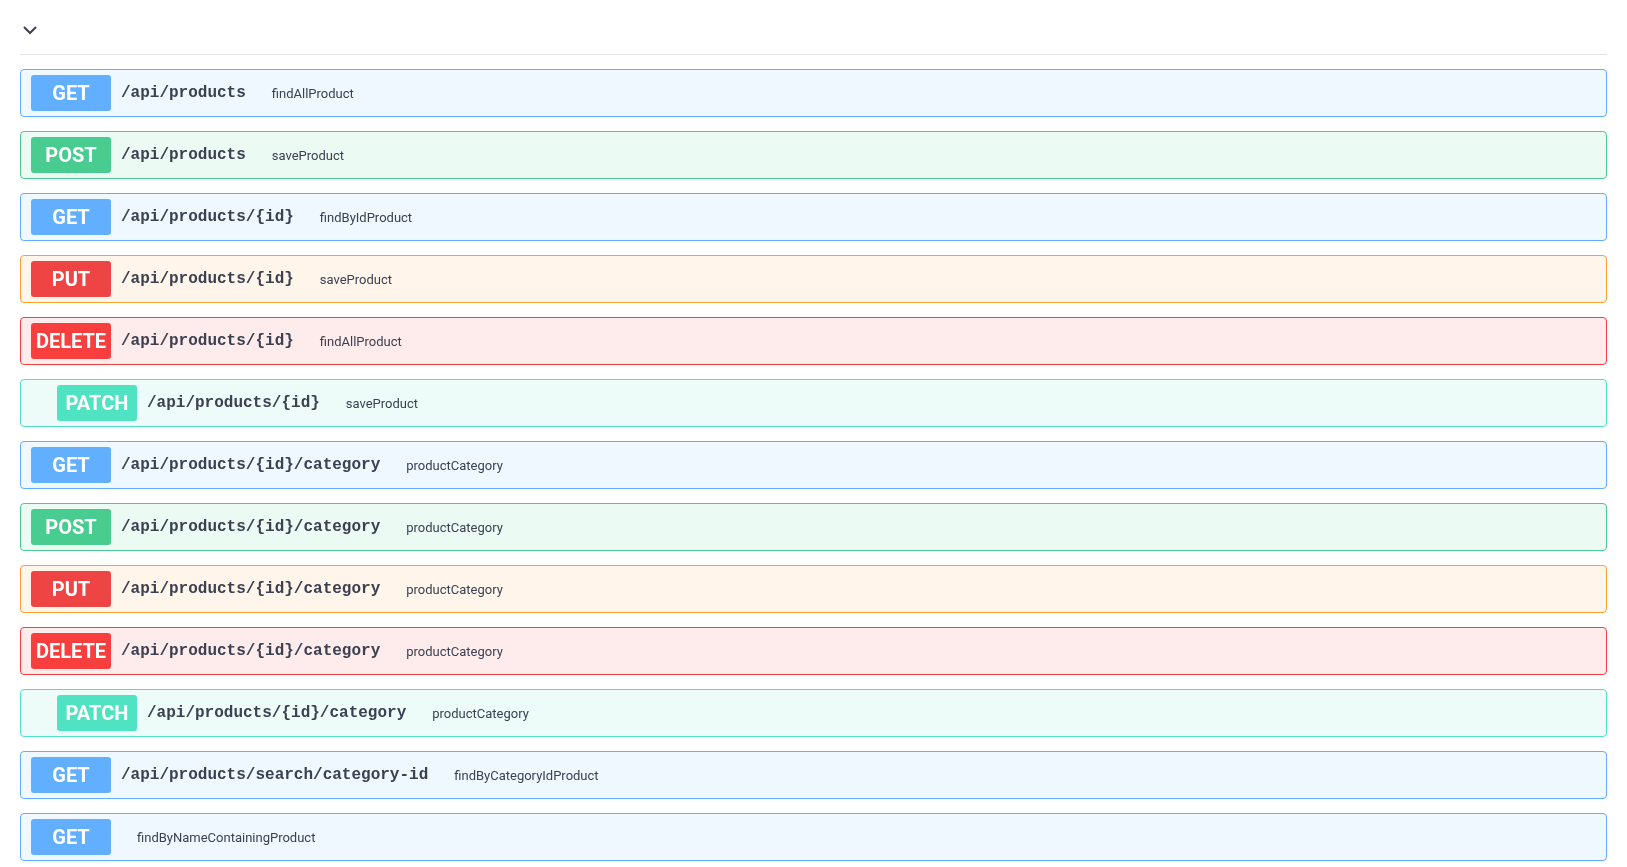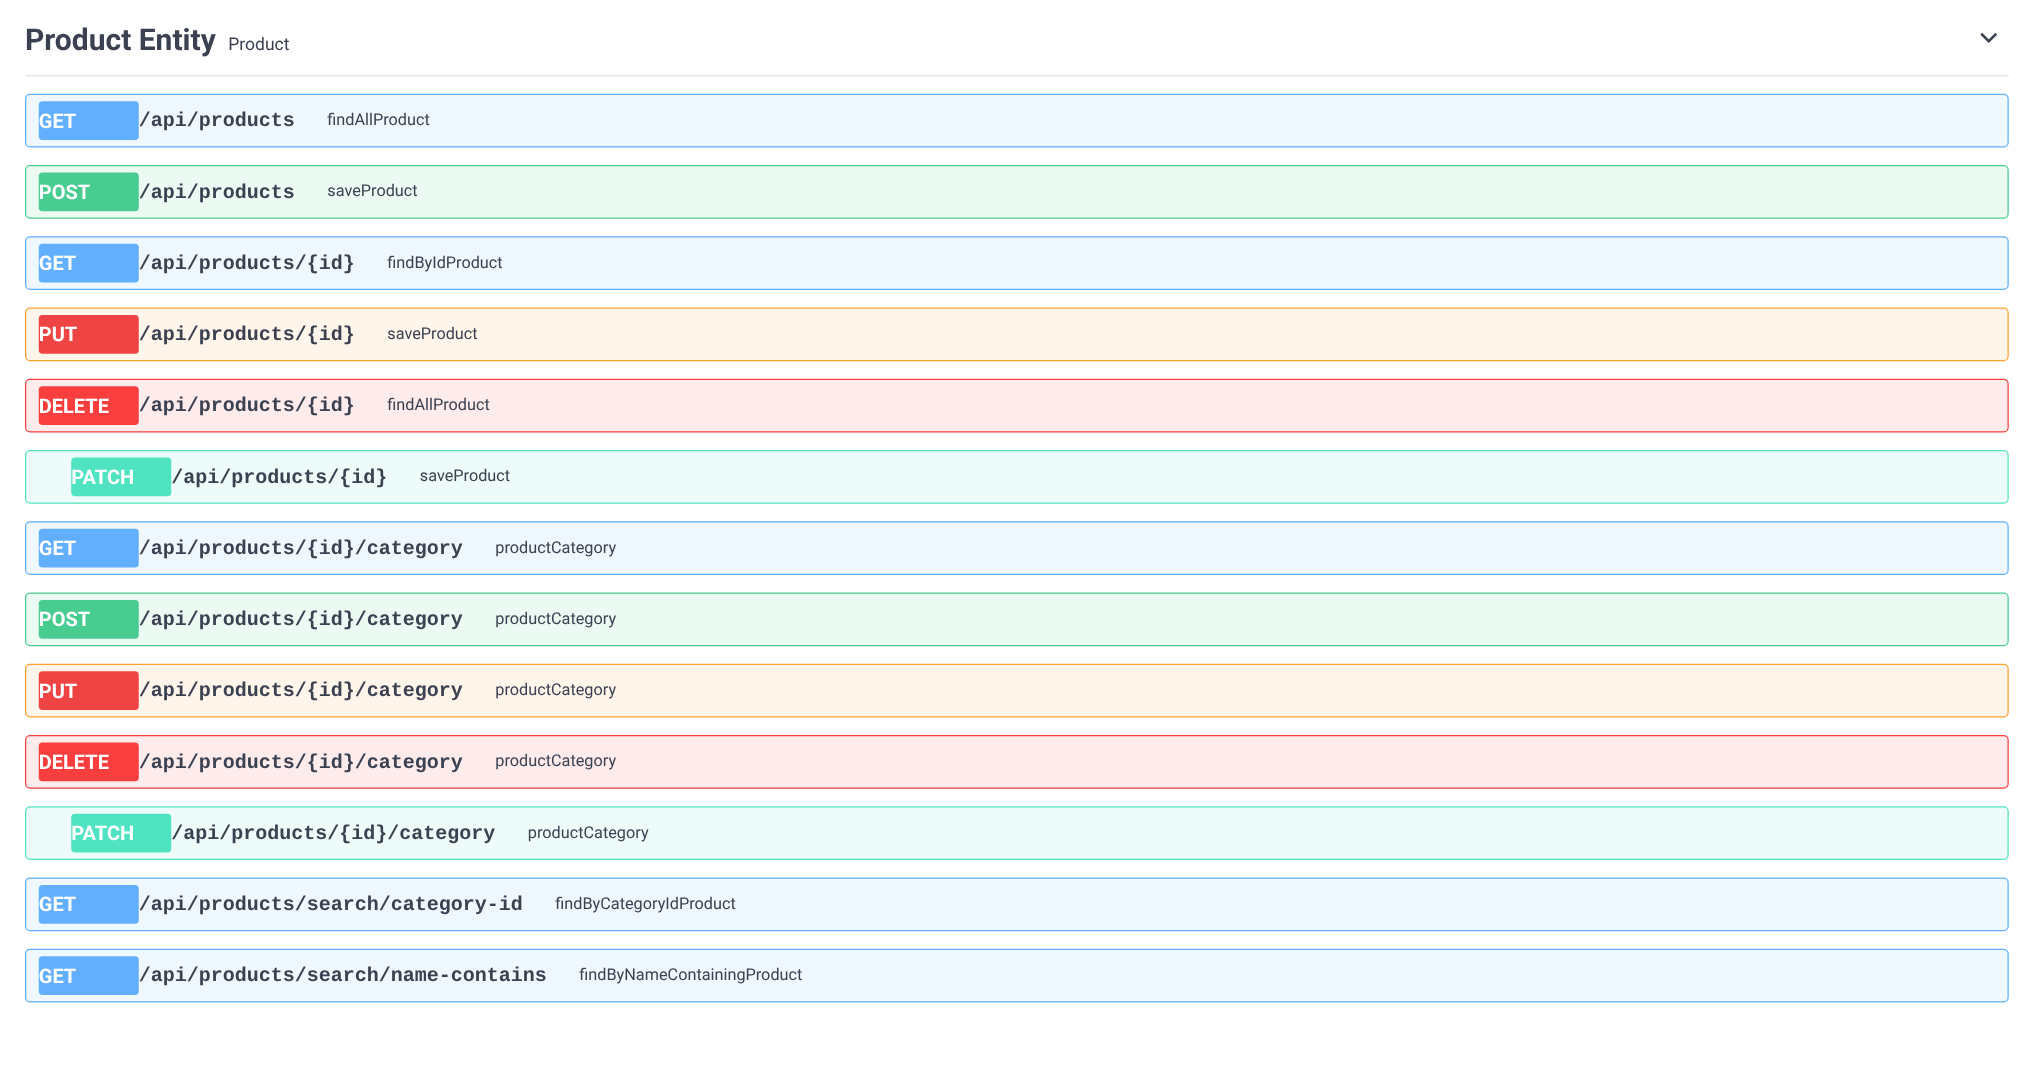--- a/index.html
+++ b/index.html
@@ -52,33 +52,33 @@
     border: 1px solid;
     border-radius: 4px;
     display: flex;
     align-items: center;
     padding: 5px 10px;
     cursor: pointer;
   }
   .method {
     color: #fff;
     font-weight: 700;
-    font-size: 16px;
-    text-align: left;
+    font-size: 20px;
+    text-align: center;
     min-width: 80px;
     padding: 6px 0;
     border-radius: 3px;
     font-family: -apple-system, BlinkMacSystemFont, "Segoe UI", Roboto, sans-serif;
   }
   .path {
     font-family: "SFMono-Regular", Consolas, "Liberation Mono", Menlo, monospace;
     font-size: 16px;
     font-weight: 600;
     color: #3b4151;
-    margin-left: 0;
+    margin-left: 10px;
     word-break: break-word;
   }
   .summary {
     font-size: 13px;
     color: #3b4151;
     margin-left: 26px;
     font-weight: 400;
   }
   
   .op.get    { background: rgba(97,175,254,0.1); border-color: #61affe; }
@@ -91,24 +91,20 @@
   .op.delete .method{ background: #f93e3e; }
   .op.patch  { background: rgba(80,227,194,0.1); border-color: #50e3c2; padding-left: 36px; }
   .op.patch .method { background: #50e3c2; }
 </style>
 </head>
 <body>
 
 <div class="section">
 
   <div class="section-header">
-    <div class="section-header-left">
-      <span class="section-title">Product Entity</span>
-      <span class="section-subtitle">Product</span>
-    </div>
     <span class="chevron">
       <svg viewBox="0 0 20 20" width="20" height="20" fill="none" stroke="#3b4151" stroke-width="2">
         <polyline points="4 7 10 13 16 7"></polyline>
       </svg>
     </span>
   </div>
 
   <div class="op-list">
 
     <div class="op get">
@@ -178,18 +174,17 @@
     </div>
 
     <div class="op get">
       <span class="method">GET</span>
       <span class="path">/api/products/search/category-id</span>
       <span class="summary">findByCategoryIdProduct</span>
     </div>
 
     <div class="op get">
       <span class="method">GET</span>
-      <span class="path">/api/products/search/name-contains</span>
       <span class="summary">findByNameContainingProduct</span>
     </div>
 
   </div>
 </div>
 
 </body></html>

